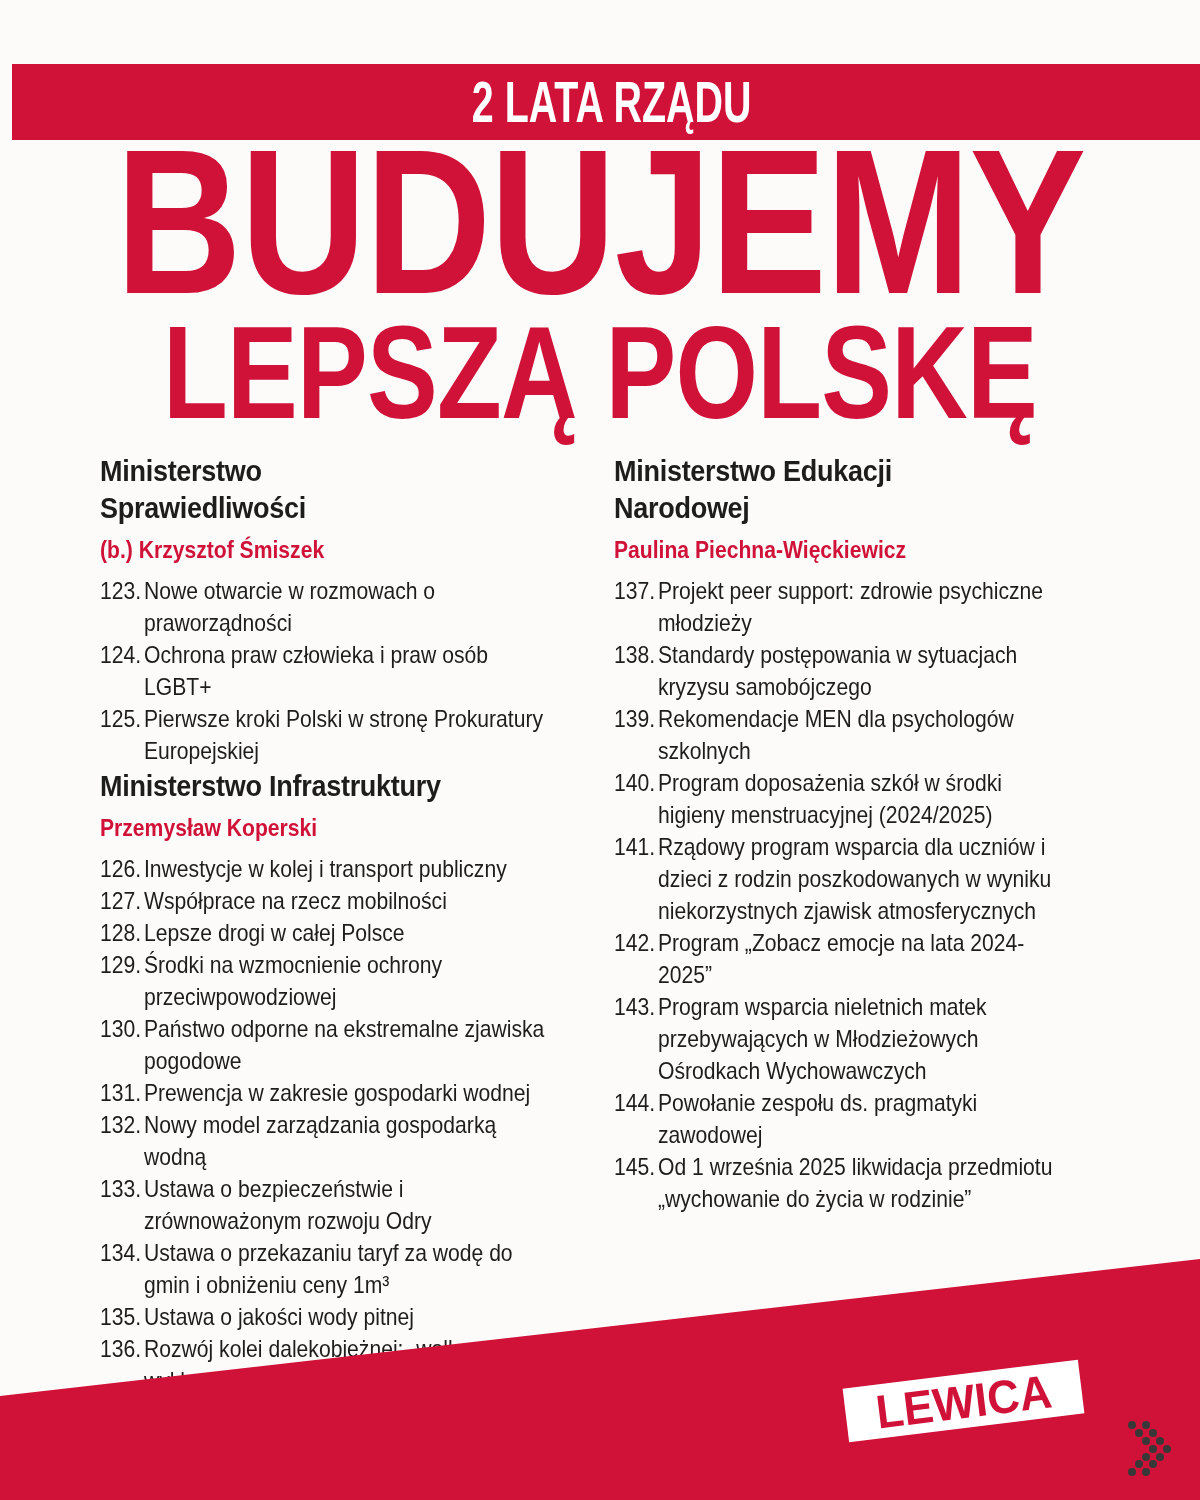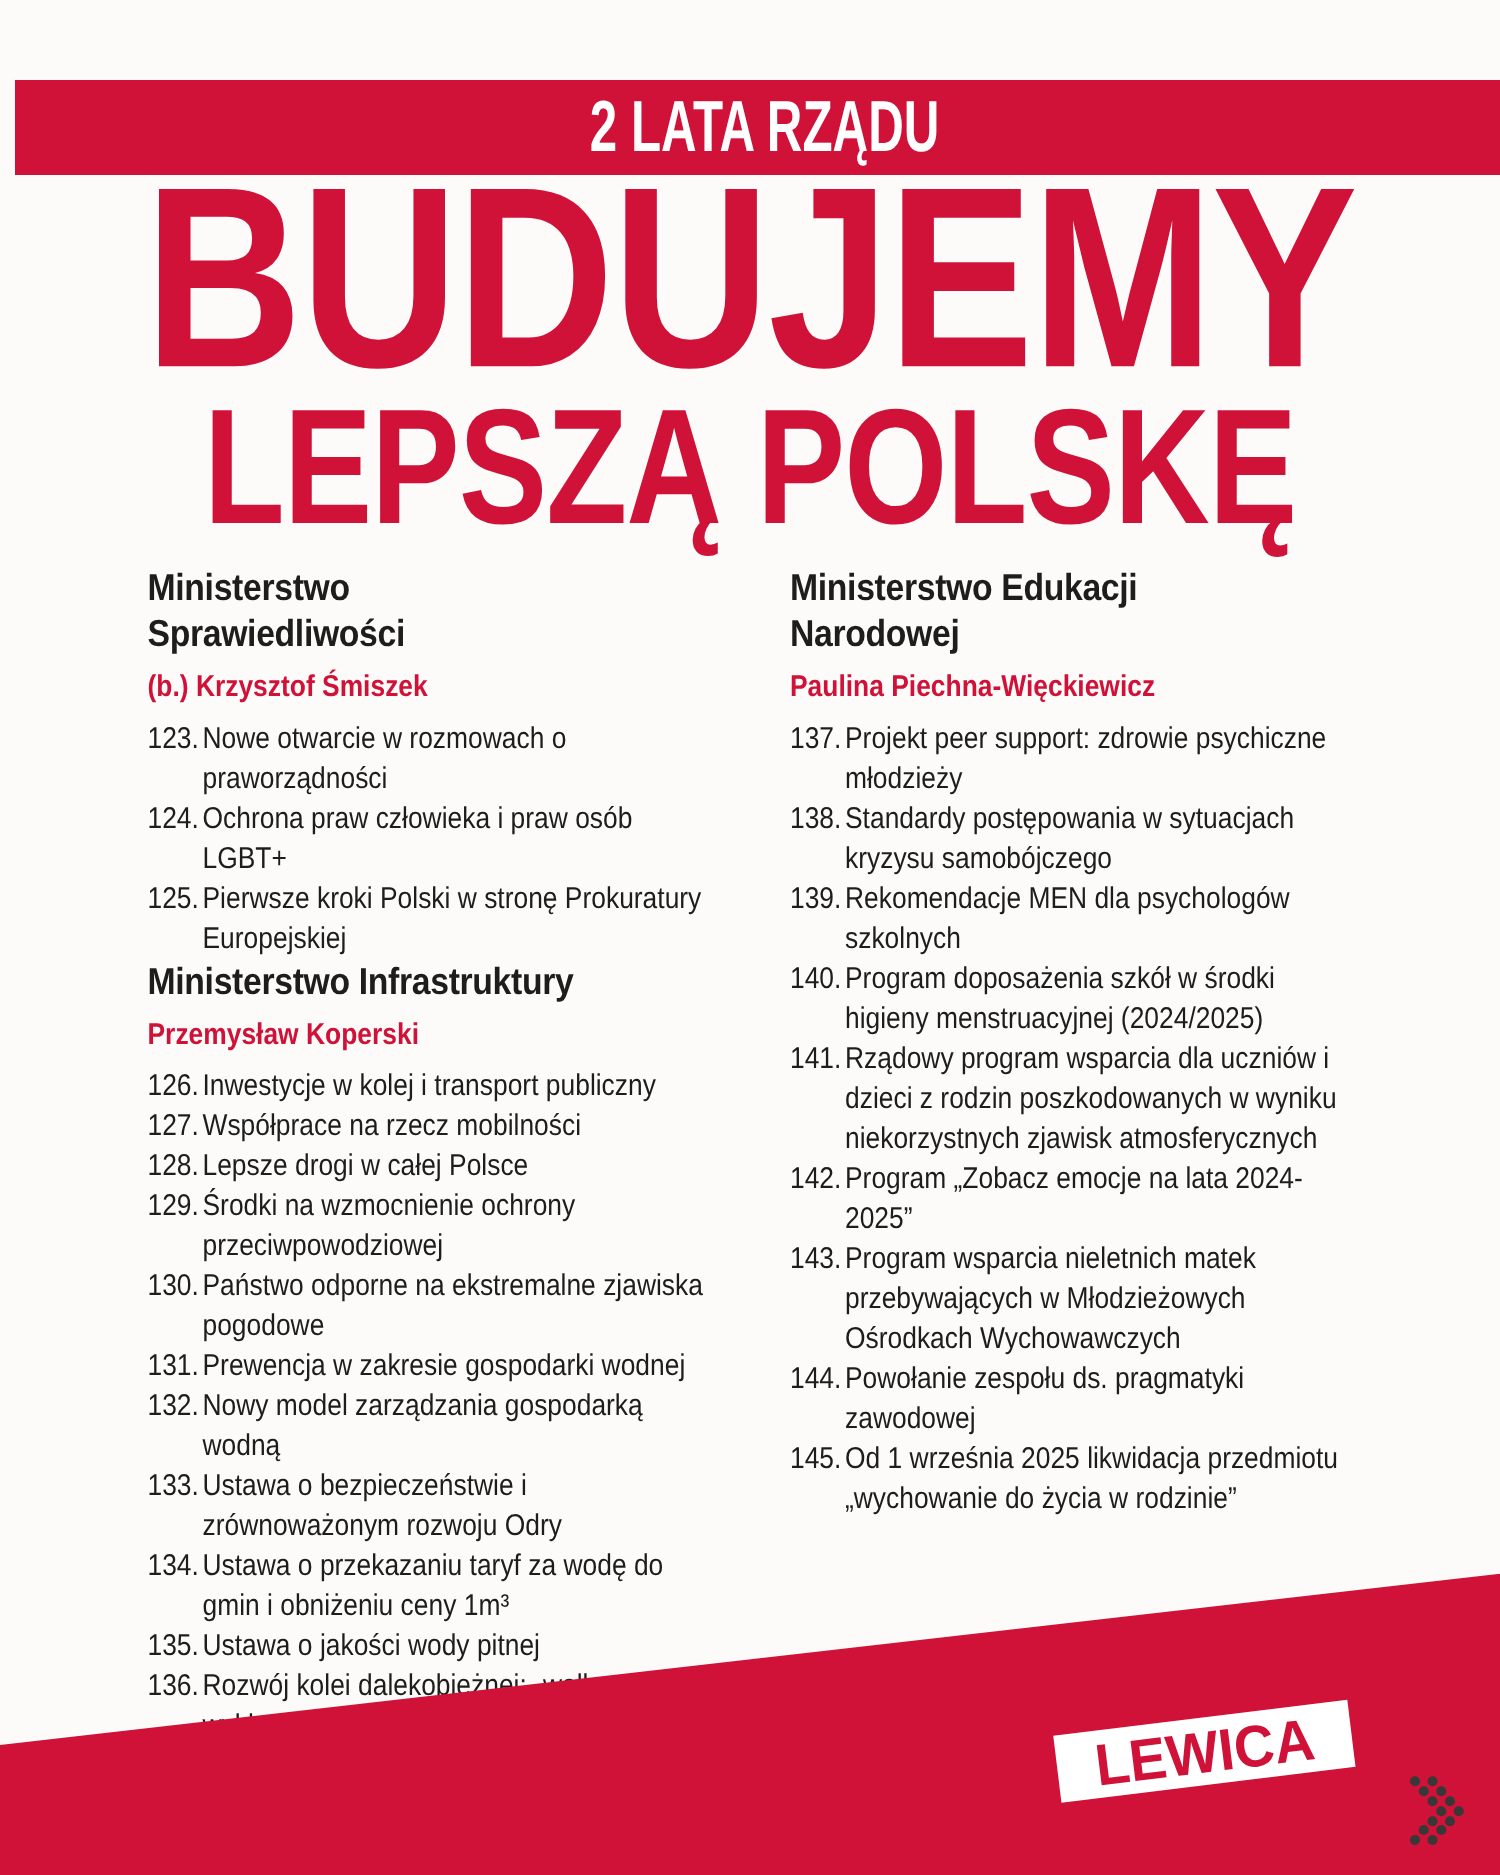--- a/index.html
+++ b/index.html
@@ -42,21 +42,21 @@
   .title-line2{
     position:absolute;top:307px;left:0;width:1200px;
     text-align:center;color:var(--red);
     font-size:131px;font-weight:700;line-height:1;
     transform:scaleX(.81);transform-origin:center;
     letter-spacing:-1px;white-space:nowrap;
   }
 
   
   .columns{
-    position:absolute;top:452px;left:118px;width:998px;
+    position:absolute;top:452px;left:100px;width:998px;
     display:grid;grid-template-columns:1fr 1fr;column-gap:30px;
     align-items:start;
   }
   .section + .section{}
   .ministry{
     margin:0;
     font-size:30px;font-weight:700;line-height:37px;
     color:var(--ink);letter-spacing:-.3px;
     white-space:pre-line;
     transform:scaleX(.9);transform-origin:0 0;width:111%;

